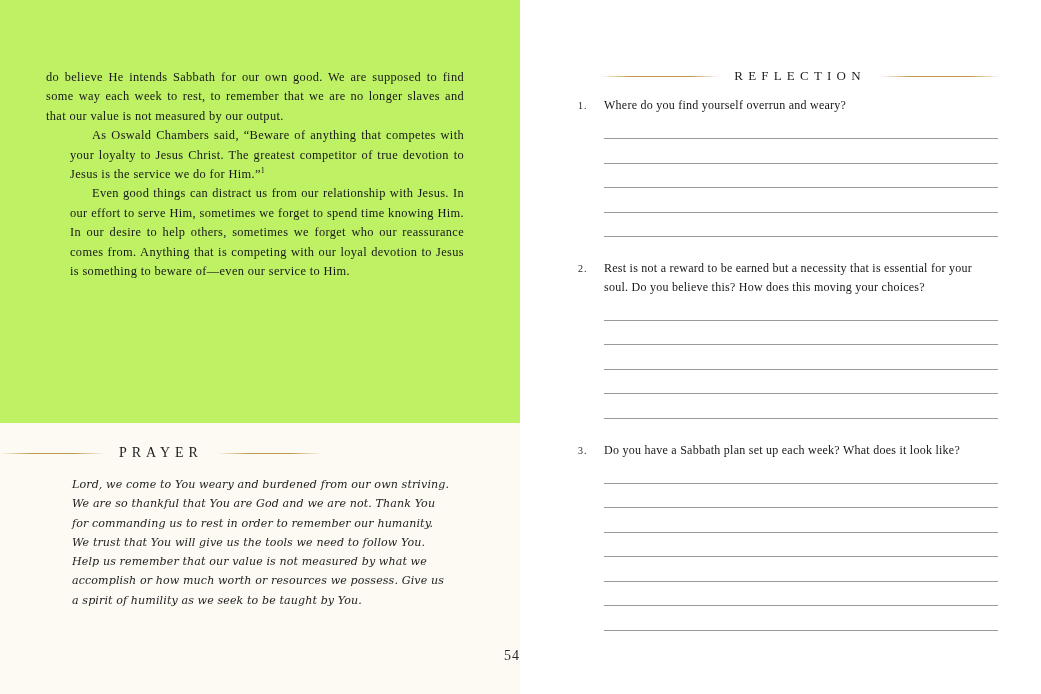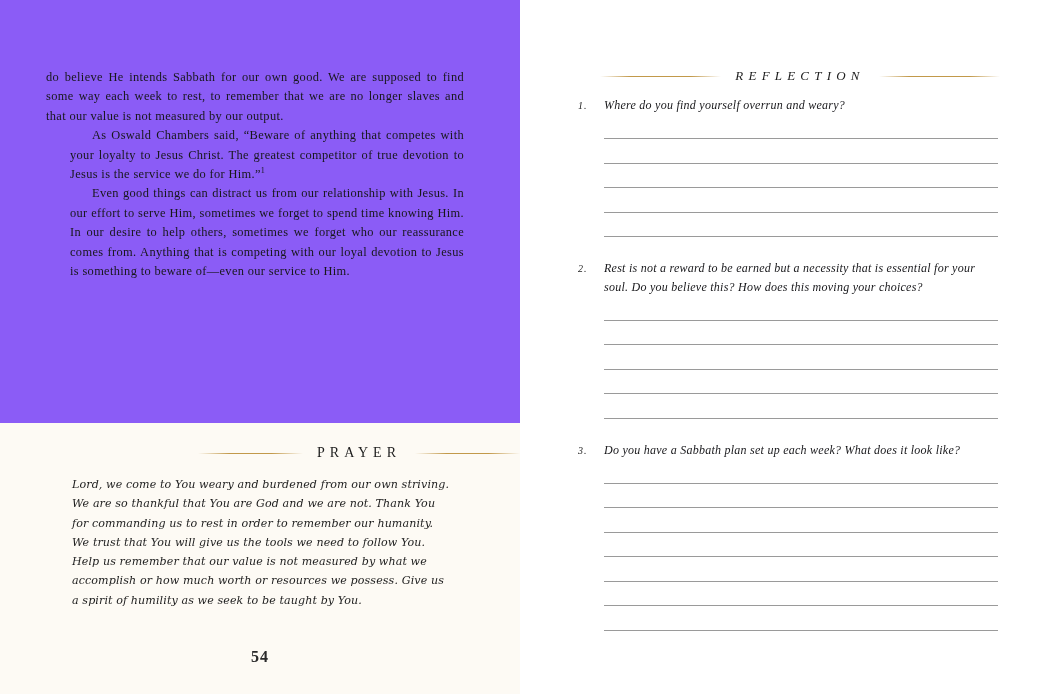--- a/index.html
+++ b/index.html
@@ -20,21 +20,21 @@
     position: absolute;
     inset: 0;
     display: flex;
   }
 
   
   .page-left {
     position: relative;
     width: 520px;
     height: 694px;
-    background: #8b5cf6;
+    background: #bef264;
     box-sizing: border-box;
   }
 
   .body-text {
     position: absolute;
     left: 46px;
     top: 68px;
     width: 418px;
     font-size: 12.4px;
     line-height: 19.4px;
@@ -64,21 +64,21 @@
     height: 271px;
     background: #fdfaf4;
   }
   .prayer-head {
     position: absolute;
     left: 0;
     top: 22px;
     width: 520px;
     display: flex;
     align-items: center;
-    justify-content: flex-end;
+    justify-content: flex-start;
     gap: 14px;
   }
   .prayer-rule {
     width: 105px;
     height: 1px;
     background: linear-gradient(to right, rgba(196,157,62,0), #c2994a 30%, #c2994a 70%, rgba(196,157,62,0));
   }
   .prayer-title {
     font-size: 14px;
     letter-spacing: 5px;
@@ -96,35 +96,33 @@
     line-height: 19.3px;
     text-align: left;
     color: #1d1d1d;
     letter-spacing: 0.1px;
   }
   .page-number {
     position: absolute;
     left: 0;
     top: 648px;
     width: 520px;
-    text-align: center;
-    font-size: 16px;
+    text-align: right;
+    font-size: 14px;
     letter-spacing: 1px;
     color: #2a2a2a;
-    font-weight: bold;
   }
 
   
   .page-right {
     position: relative;
     width: 521px;
     height: 694px;
     background: #ffffff;
     box-sizing: border-box;
-    font-style: italic;
   }
   .reflection-head {
     position: absolute;
     left: 80px;
     top: 68px;
     width: 400px;
     display: flex;
     align-items: center;
     justify-content: center;
     gap: 14px;

